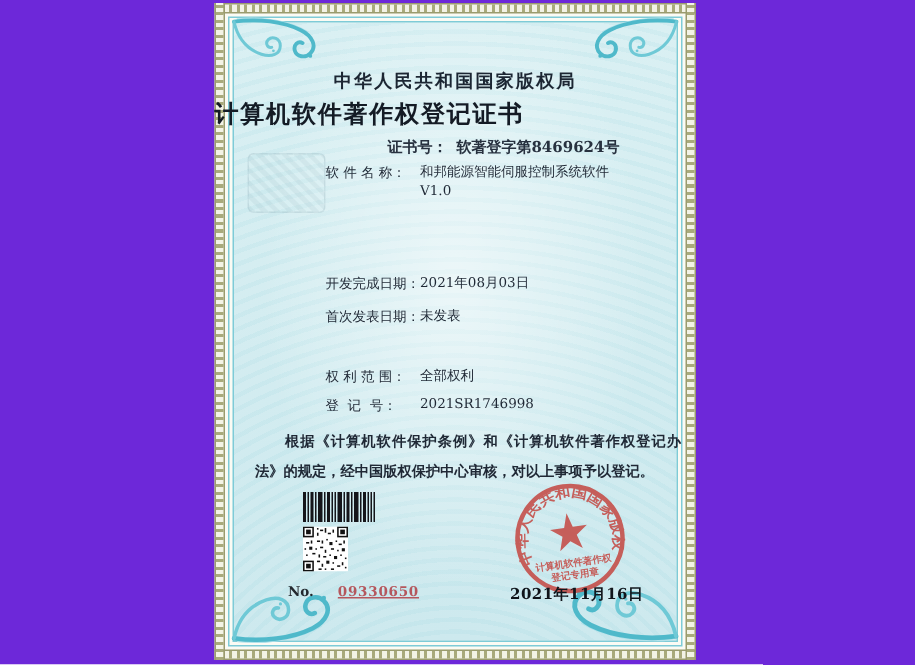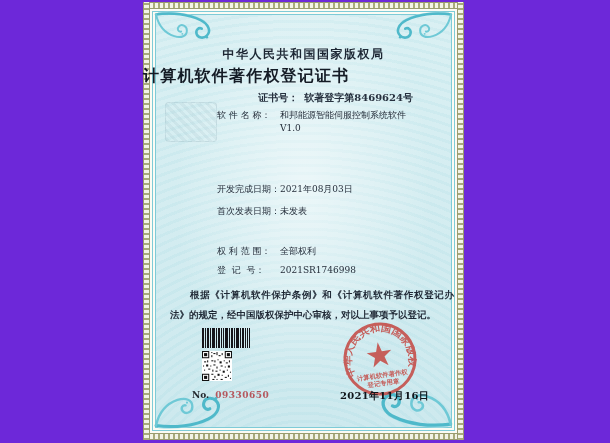--- a/index.html
+++ b/index.html
@@ -52,21 +52,21 @@
 
   .statement { position:absolute; left:27px; top:283px; width:284px;
     font-size:9.5px; font-weight:bold; line-height:20px; text-indent:20px;
     color:#1f2835; text-align:justify; text-justify:inter-character; }
 
   .barcode { position:absolute; left:59px; top:326px; width:48px; height:20px; }
   .qr { position:absolute; left:59px; top:349px; width:30px; height:30px; }
 
   .serial { position:absolute; left:49px; top:388px; font-size:9px; font-weight:bold; z-index:6; }
   .serial .no { color:#23282e; }
-  .serial .digits { color:#b5575d; margin-left:6px; letter-spacing:.5px; }
+  .serial .digits { color:#b5575d; margin-left:16px; letter-spacing:.5px;text-decoration:underline; }
 
   .seal { position:absolute; left:199px; top:319px; width:76px; height:76px;
     transform:rotate(-8deg); opacity:.9; z-index:4; }
   .date { position:absolute; left:197px; top:387px; font-size:10px; font-weight:bold;
     color:#10151b; letter-spacing:.3px; z-index:5; }
 </style>
 </head>
 <body>
 
 <svg width="0" height="0" style="position:absolute">

